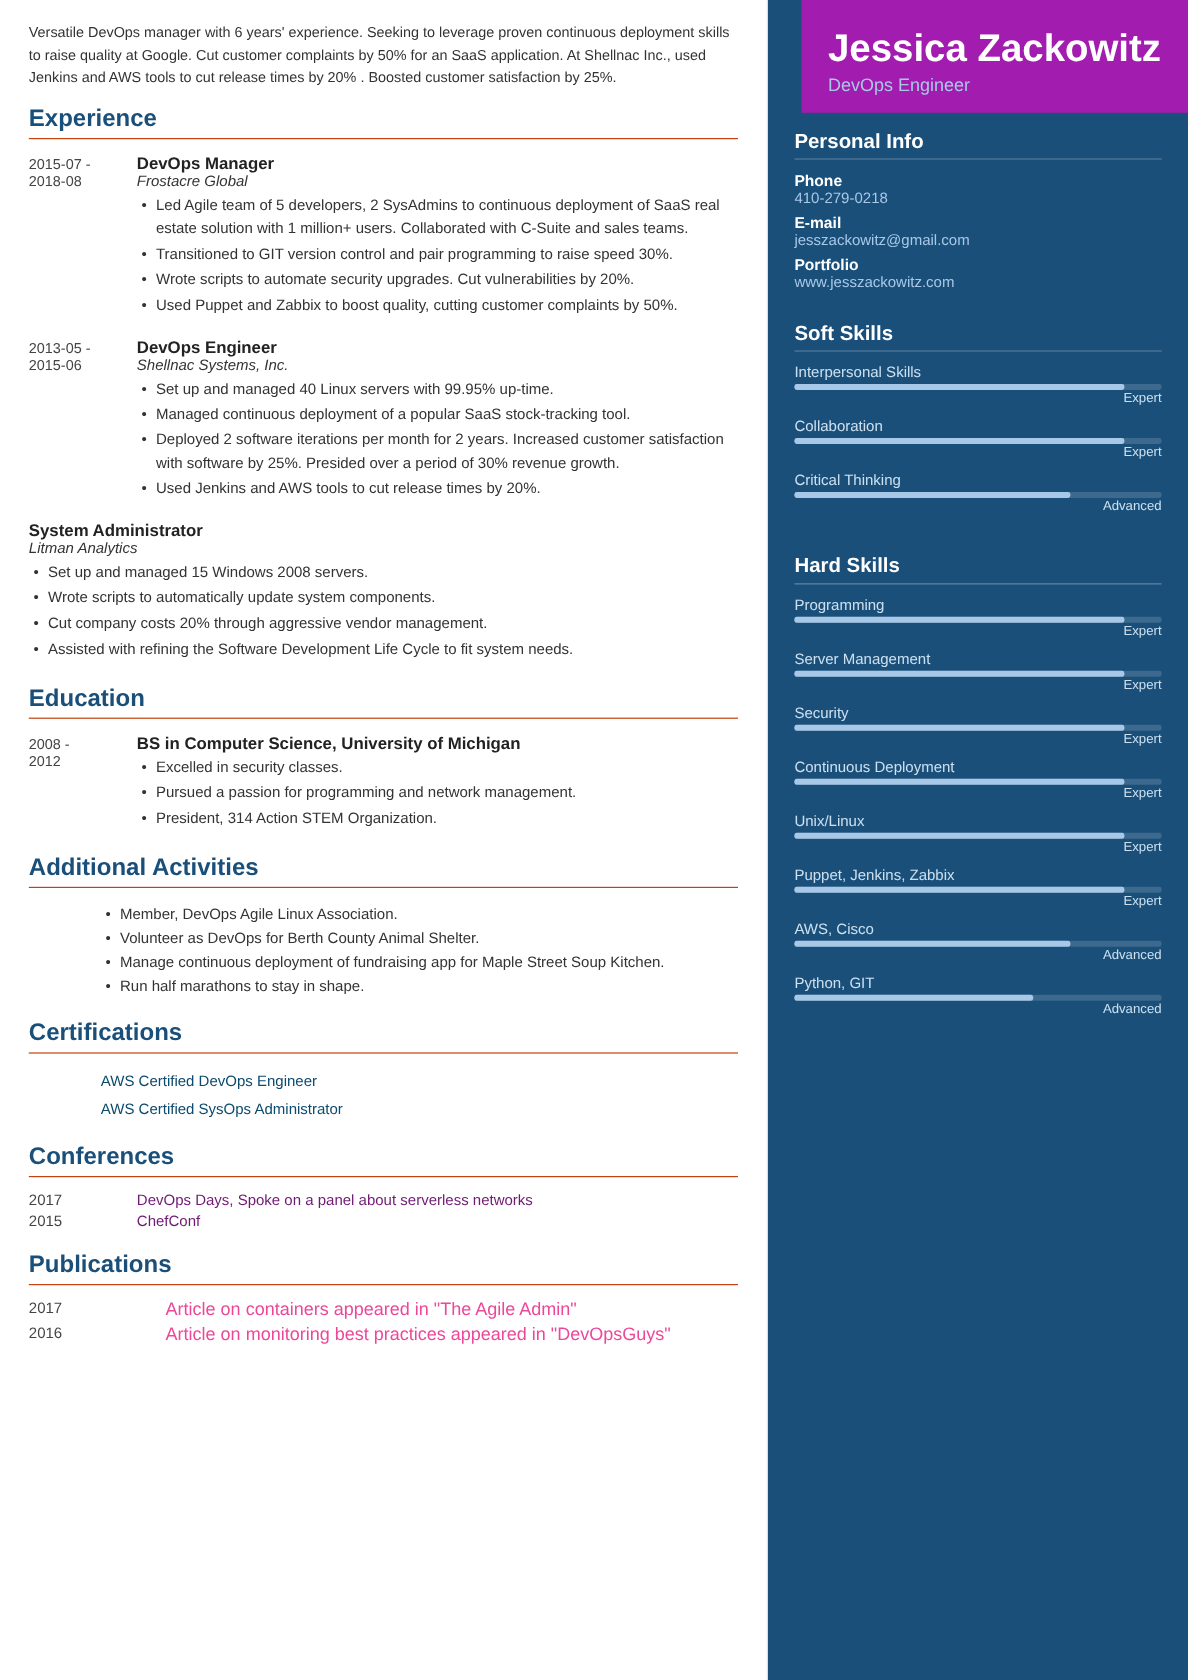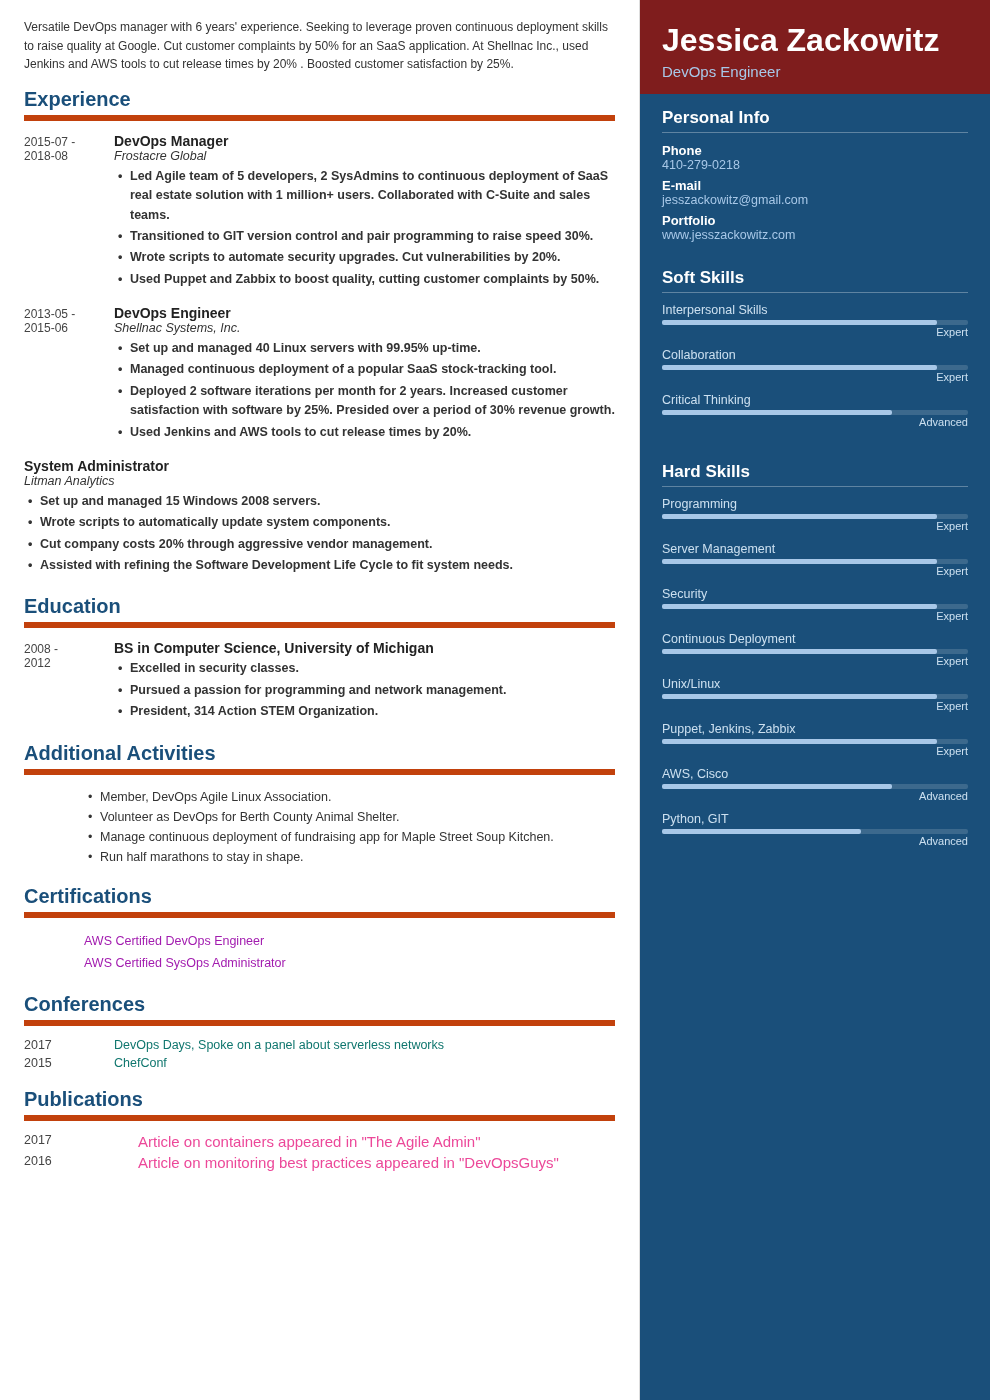--- a/index.html
+++ b/index.html
@@ -25,21 +25,21 @@
     .summary-text {
       font-size: 12px;
       line-height: 1.55;
       color: #333;
       margin-bottom: 14px;
     }
     .section-title {
       font-size: 20px;
       font-weight: bold;
       color: #1a4f7a;
-      border-bottom: 6px solid #c2410c;
+      border-bottom: 1px solid #c2410c;
       padding-bottom: 4px;
       margin-bottom: 12px;
     }
     .section {
       margin-bottom: 18px;
     }
     .exp-item {
       display: flex;
       margin-bottom: 14px;
       justify-content: center;
@@ -61,21 +61,20 @@
     }
     .exp-company {
       font-style: italic;
       font-size: 12.5px;
       color: #333;
       margin-bottom: 4px;
     }
     .exp-bullets {
       list-style: none;
       padding-left: 0;
-      font-weight: bold;
     }
     .exp-bullets li {
       padding-left: 16px;
       position: relative;
       font-size: 12.5px;
       line-height: 1.55;
       margin-bottom: 2px;
       color: #333;
     }
     .exp-bullets li::before {
@@ -120,35 +119,35 @@
       position: absolute;
       left: 4px;
       color: #333;
     }
     .cert-list {
       padding-left: 60px;
     }
     .cert-list .cert-item {
       font-size: 12.5px;
       line-height: 1.8;
-      color: #a21caf;
+      color: #0c4a6e;
     }
     .conf-item {
       display: flex;
       margin-bottom: 4px;
     }
     .conf-year {
       width: 90px;
       min-width: 90px;
       font-size: 12.5px;
       color: #444;
     }
     .conf-text {
       font-size: 12.5px;
-      color: #0f766e;
+      color: #701a75;
     }
     .pub-item {
       display: flex;
       margin-bottom: 4px;
     }
     .pub-year {
       width: 90px;
       min-width: 90px;
       font-size: 12.5px;
       color: #444;
@@ -160,22 +159,23 @@
     }
 
     
     .right-col {
       width: 350px;
       background: #1a4f7a;
       color: #fff;
       padding: 0;
     }
     .right-header {
-      background: #7f1d1d;
+      background: #a21caf;
       padding: 22px 22px 14px 22px;
+      margin-left: 28px;
     }
     .right-name {
       font-size: 32px;
       font-weight: bold;
       color: #fff;
       line-height: 1.15;
     }
     .right-role {
       font-size: 15px;
       color: #a8c8e8;

